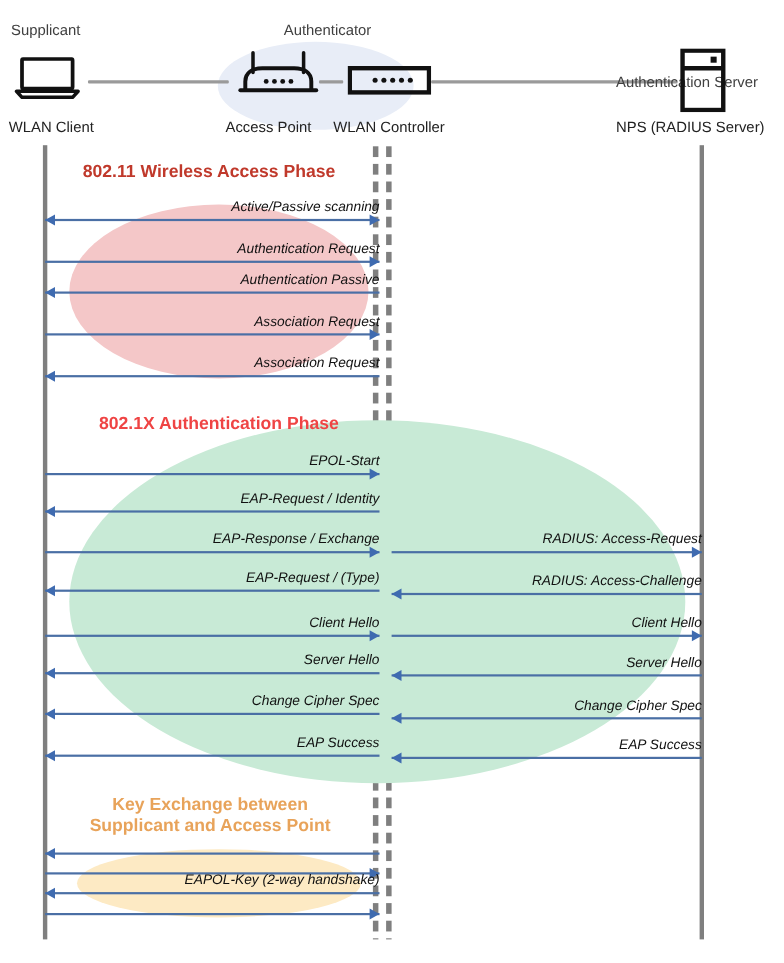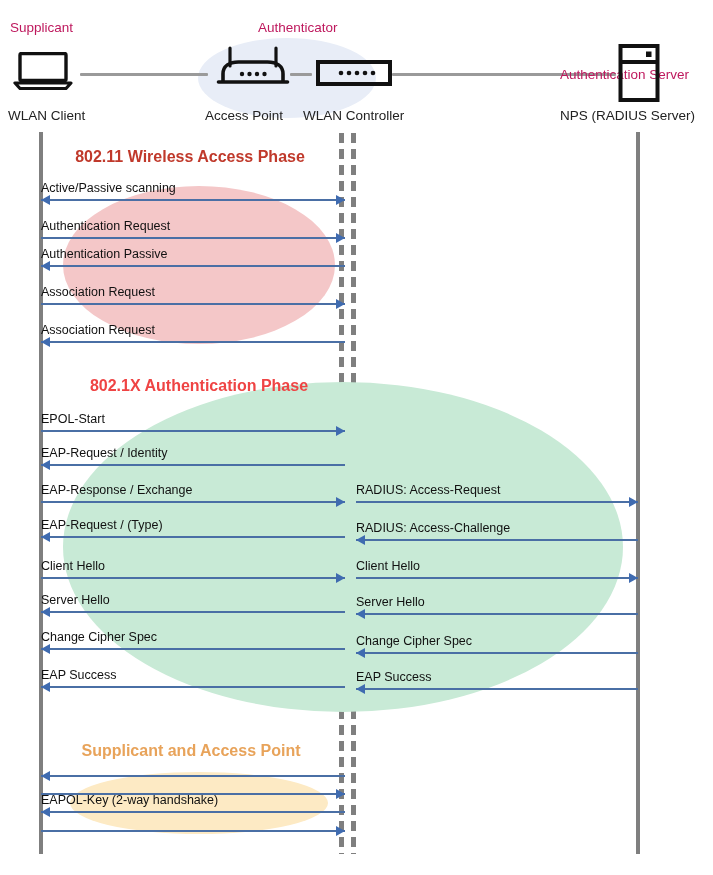--- a/index.html
+++ b/index.html
@@ -5,21 +5,21 @@
   html,body{margin:0;padding:0;background:#ffffff;}
   body{
     font-family:"Liberation Sans","DejaVu Sans",sans-serif;
     width:713px;height:875px;position:relative;overflow:hidden;
     color:#1a1a1a;
   }
   #stage{position:absolute;left:0;top:0;width:713px;height:875px;}
 
   
   .node-title{
-    position:absolute;font-size:13.5px;color:#be185d;white-space:nowrap;
+    position:absolute;font-size:13.5px;color:#404040;white-space:nowrap;
   }
   .node-caption{
     position:absolute;font-size:13.5px;color:#222;white-space:nowrap;
   }
   .authblob{
     position:absolute;border-radius:50%;
     background:#e8edf7;
   }
   .hwire{position:absolute;height:3px;background:#9a9a9a;border-radius:1px;}
 
@@ -55,21 +55,22 @@
   .arrowhead{
     position:absolute;width:0;height:0;
     border-top:5px solid transparent;
     border-bottom:5px solid transparent;
   }
   .arrowhead.right{border-left:9px solid #3f6bb0;}
   .arrowhead.left{border-right:9px solid #3f6bb0;}
 
   .msg-label{
     position:absolute;font-size:12.5px;color:#111;white-space:nowrap;
-    text-align:left;
+    text-align:right;
+    font-style:italic;
   }
 </style>
 </head>
 <body>
 
 <div id="stage">
 
   <div class="authblob" style="left:198px;top:38px;width:178px;height:80px;"></div>
 
   <div class="hwire" style="left:80px;top:73px;width:128px;"></div>
@@ -132,20 +133,21 @@
   <div class="phase-ellipse ellipse-80211" style="left:63px;top:186px;width:272px;height:158px;"></div>
 
   <div class="phase-ellipse ellipse-8021x" style="left:63px;top:382px;width:560px;height:330px;"></div>
 
   <div class="phase-ellipse ellipse-key" style="left:70px;top:772px;width:258px;height:62px;"></div>
 
   <div class="phase-label" style="left:0px;top:147px;width:380px;color:#c0392b;">802.11 Wireless Access Phase</div>
 
   <div class="phase-label" style="left:0px;top:376px;width:398px;color:#ef4444;">802.1X Authentication Phase</div>
 
+  <div class="phase-label" style="left:0px;top:722px;width:382px;color:#e8a35a;">Key Exchange between</div>
   <div class="phase-label" style="left:0px;top:741px;width:382px;color:#e8a35a;">Supplicant and Access Point</div>
 
   <div id="msgs-left">
       <div class="msg" style="left: 41px; top: 199px; width: 304px;"></div>
       <div class="arrowhead right" style="left: 336px; top: 195px;"></div>
       <div class="arrowhead left" style="left: 41px; top: 195px;"></div>
       <div class="msg-label" style="left: 41px; width: 304px; top: 181px;">Active/Passive scanning</div>
       <div class="msg" style="left: 41px; top: 237px; width: 304px;"></div>
       <div class="arrowhead right" style="left: 336px; top: 233px;"></div>
       <div class="msg-label" style="left: 41px; width: 304px; top: 219px;">Authentication Request</div>

